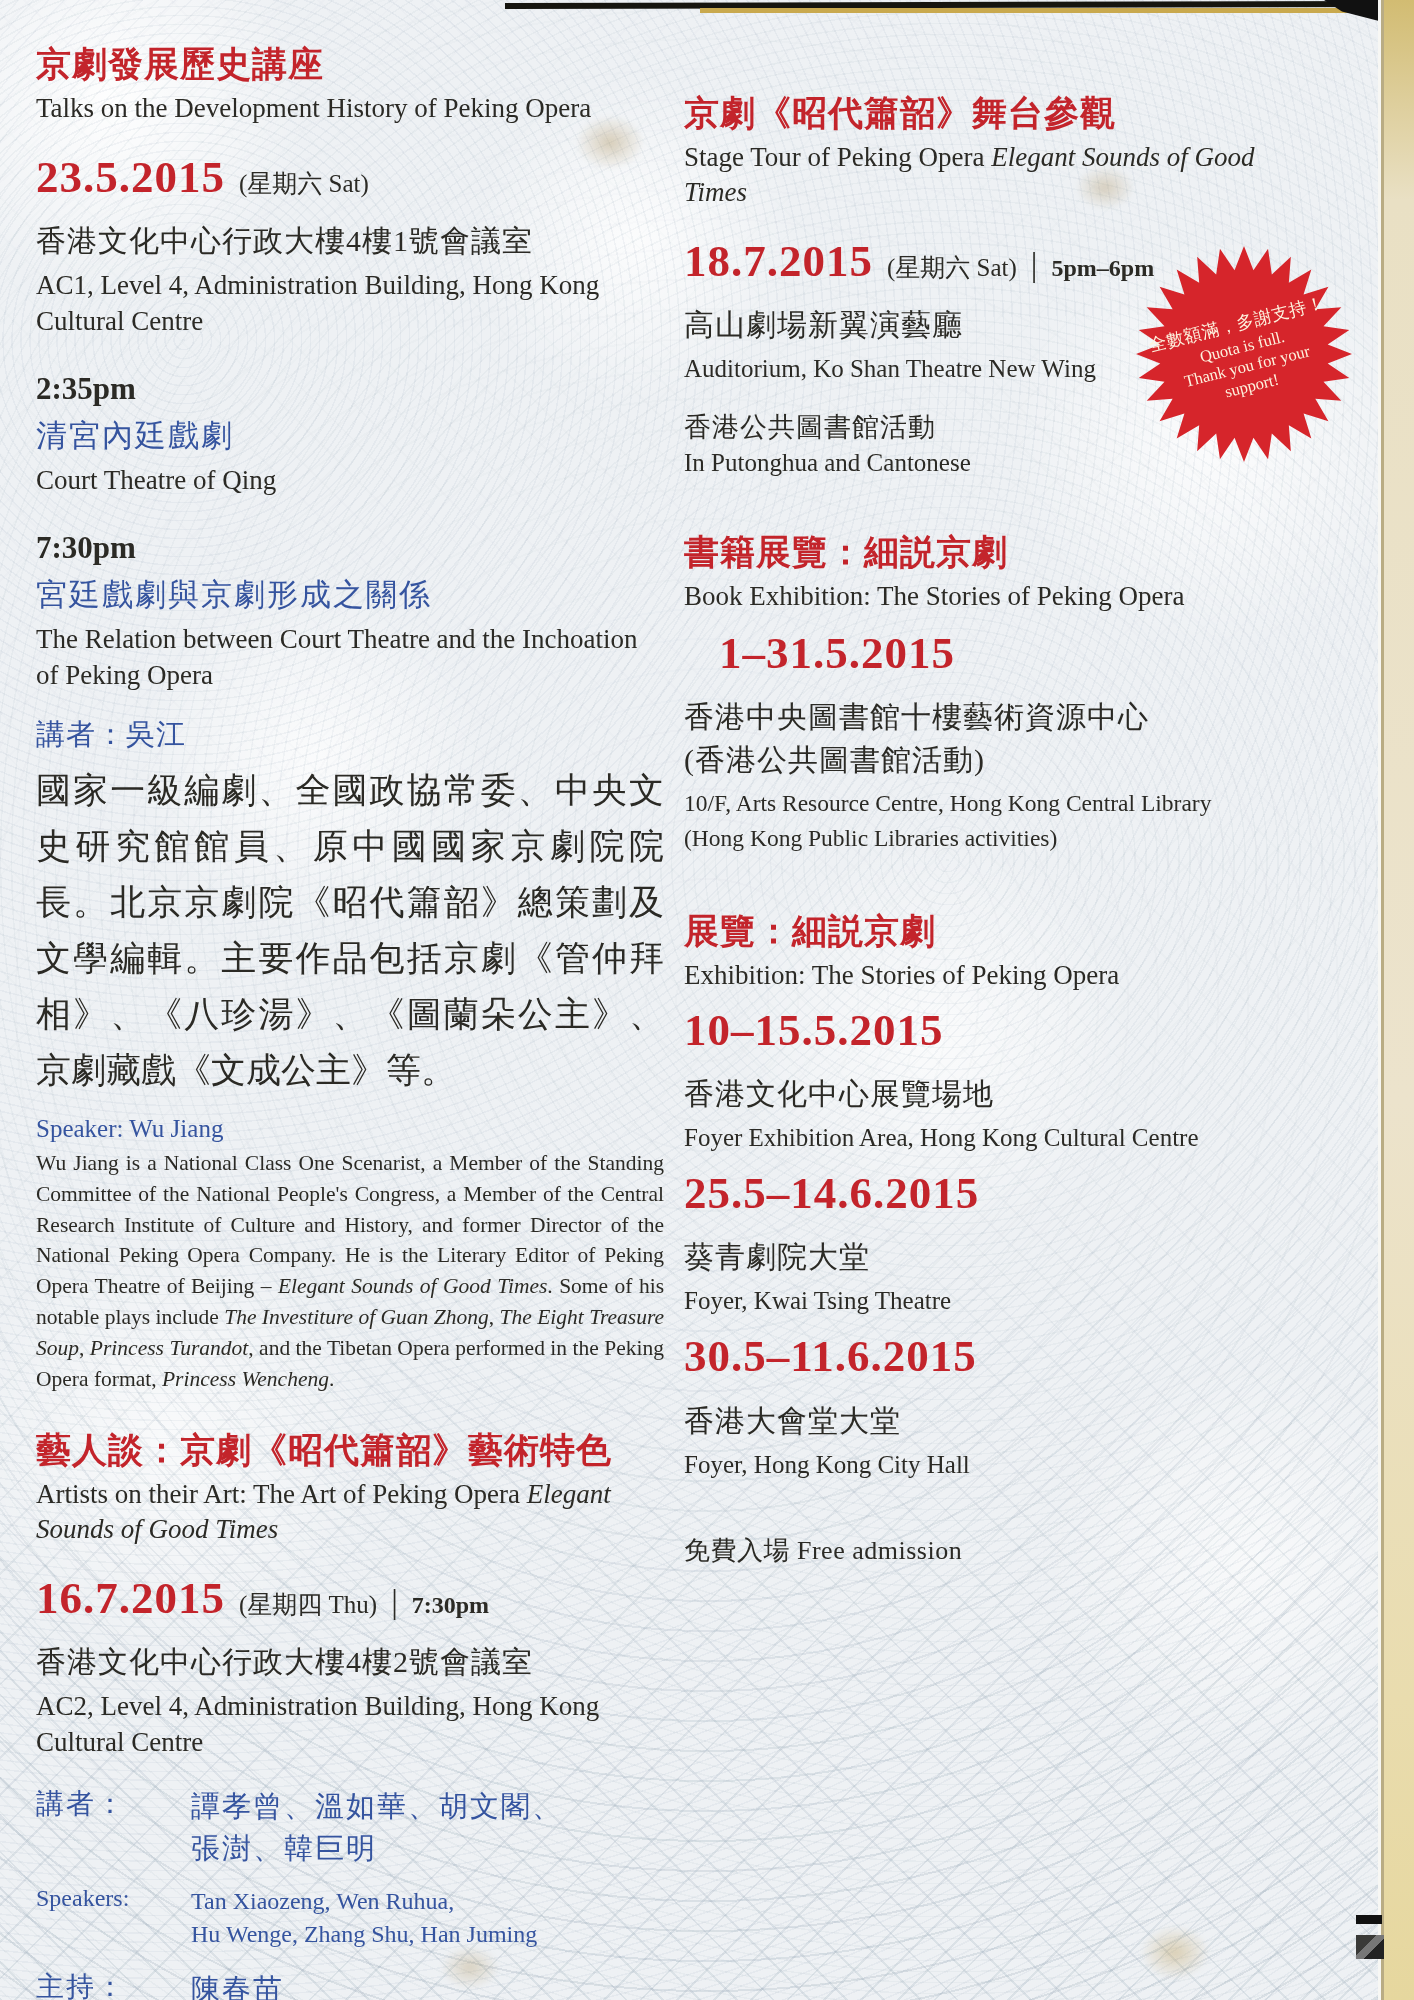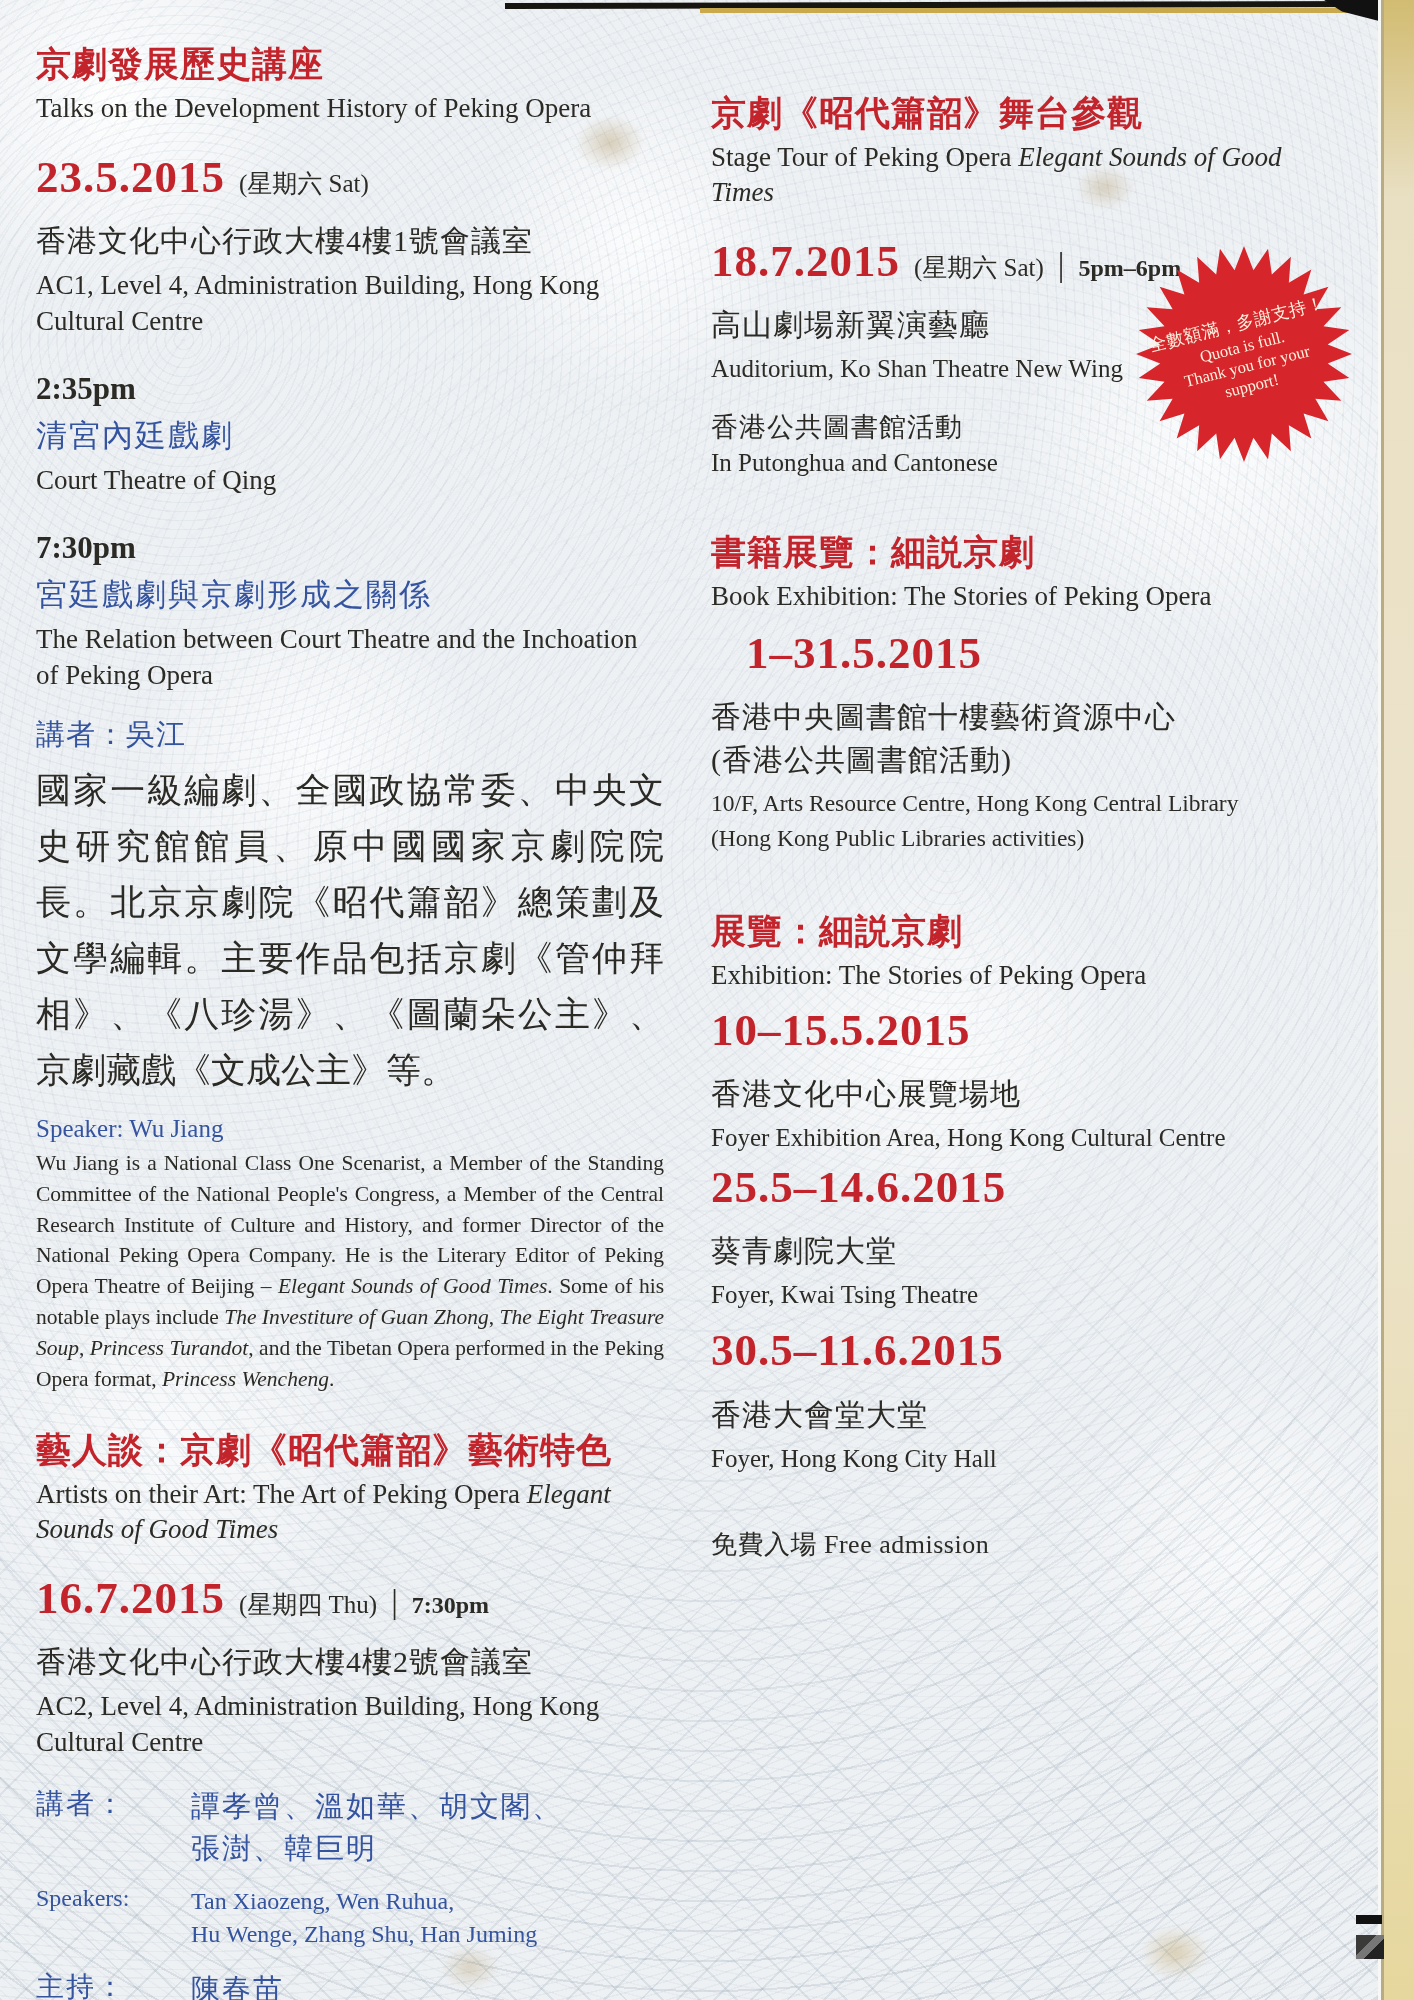--- a/index.html
+++ b/index.html
@@ -43,21 +43,21 @@
     clip-path:polygon(0 0,100% 0,100% 100%,20% 38%);}
   .right-gap{position:absolute;top:0;bottom:0;right:30px;width:6px;background:#f7f7f4;}
   .right-strip{position:absolute;top:0;bottom:0;right:0;width:30px;border-left:3px solid #b9ac84;
     background:linear-gradient(to bottom,#d2bc72 0%,#e9e0c4 10%,var(--page-edge) 55%,#e9dcae 85%,#e6d79e 100%);}
   .mark1{position:absolute;right:32px;top:1915px;width:26px;height:9px;background:#111;}
   .mark2{position:absolute;right:30px;top:1935px;width:28px;height:24px;
     background:linear-gradient(135deg,#3a3a38 0 40%,#777 40% 60%,#222 60%);}
   
   .col{position:absolute;top:0;}
   .col-left{left:36px;width:628px;padding-top:43px;}
-  .col-right{left:711px;width:620px;padding-top:92px;}
+  .col-right{left:684px;width:620px;padding-top:92px;}
   
   .h-red-cn{font-size:35px;font-weight:700;color:var(--accent-red);letter-spacing:1px;line-height:1.25;}
   .h-en{font-size:27px;line-height:1.3;margin-top:4px;}
   .it{font-style:italic;}
   .date-row{margin-top:28px;display:flex;align-items:baseline;gap:14px;flex-wrap:nowrap;}
   .date-big{font-size:45px;font-weight:700;color:var(--accent-red);letter-spacing:1px;line-height:1.05;}
   .date-note{font-size:25px;color:var(--ink);white-space:nowrap;}
   .pipe{font-size:33px;font-weight:300;color:var(--ink);}
   .time-bold{font-size:24px;font-weight:700;color:var(--ink);white-space:nowrap;}
   .venue-cn{font-size:30px;margin-top:20px;letter-spacing:1px;}
@@ -211,21 +211,21 @@
 
       <div class="exh-item">
         <div class="date-row" style="margin-top:14px;">
           <span class="date-big">10–15.5.2015</span>
         </div>
         <div class="venue-cn">香港文化中心展覽場地</div>
         <div class="r-venue-en">Foyer Exhibition Area, Hong Kong Cultural Centre</div>
       </div>
 
       <div class="exh-item">
-        <div class="date-row" style="margin-top:10px;">
+        <div class="date-row" style="margin-top:16px;">
           <span class="date-big">25.5–14.6.2015</span>
         </div>
         <div class="venue-cn">葵青劇院大堂</div>
         <div class="r-venue-en">Foyer, Kwai Tsing Theatre</div>
       </div>
 
       <div class="exh-item">
         <div class="date-row" style="margin-top:16px;">
           <span class="date-big">30.5–11.6.2015</span>
         </div>

